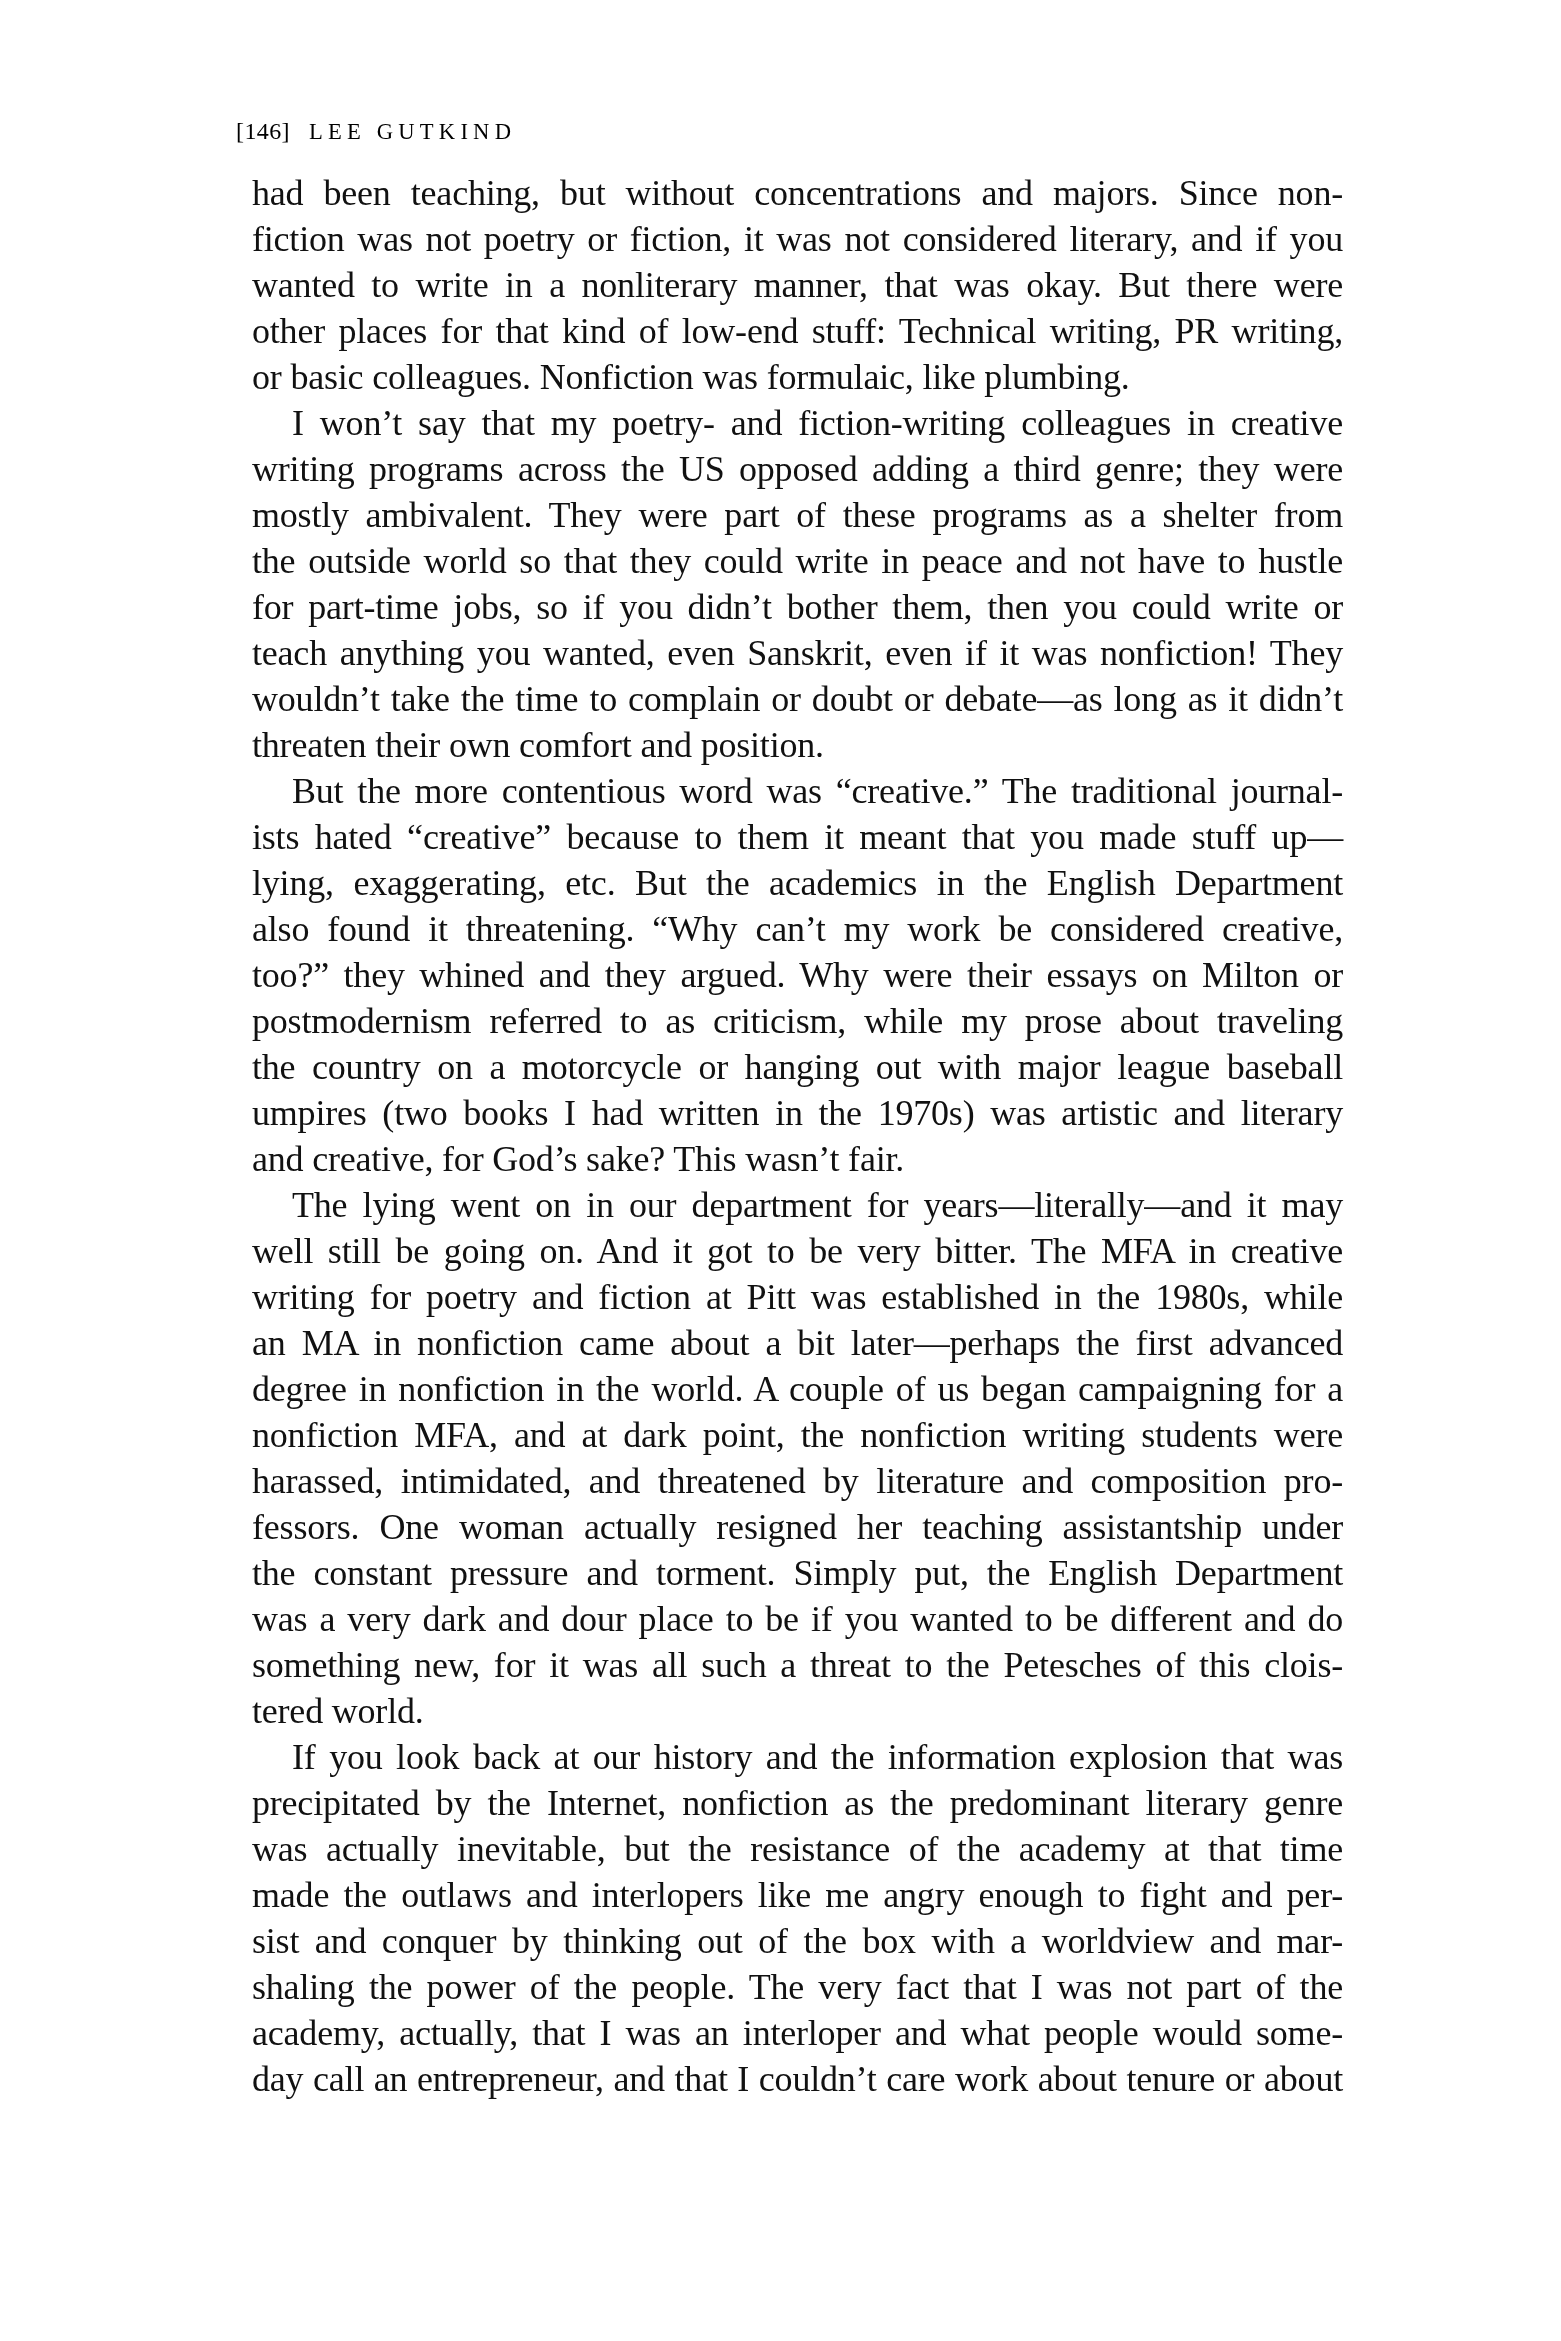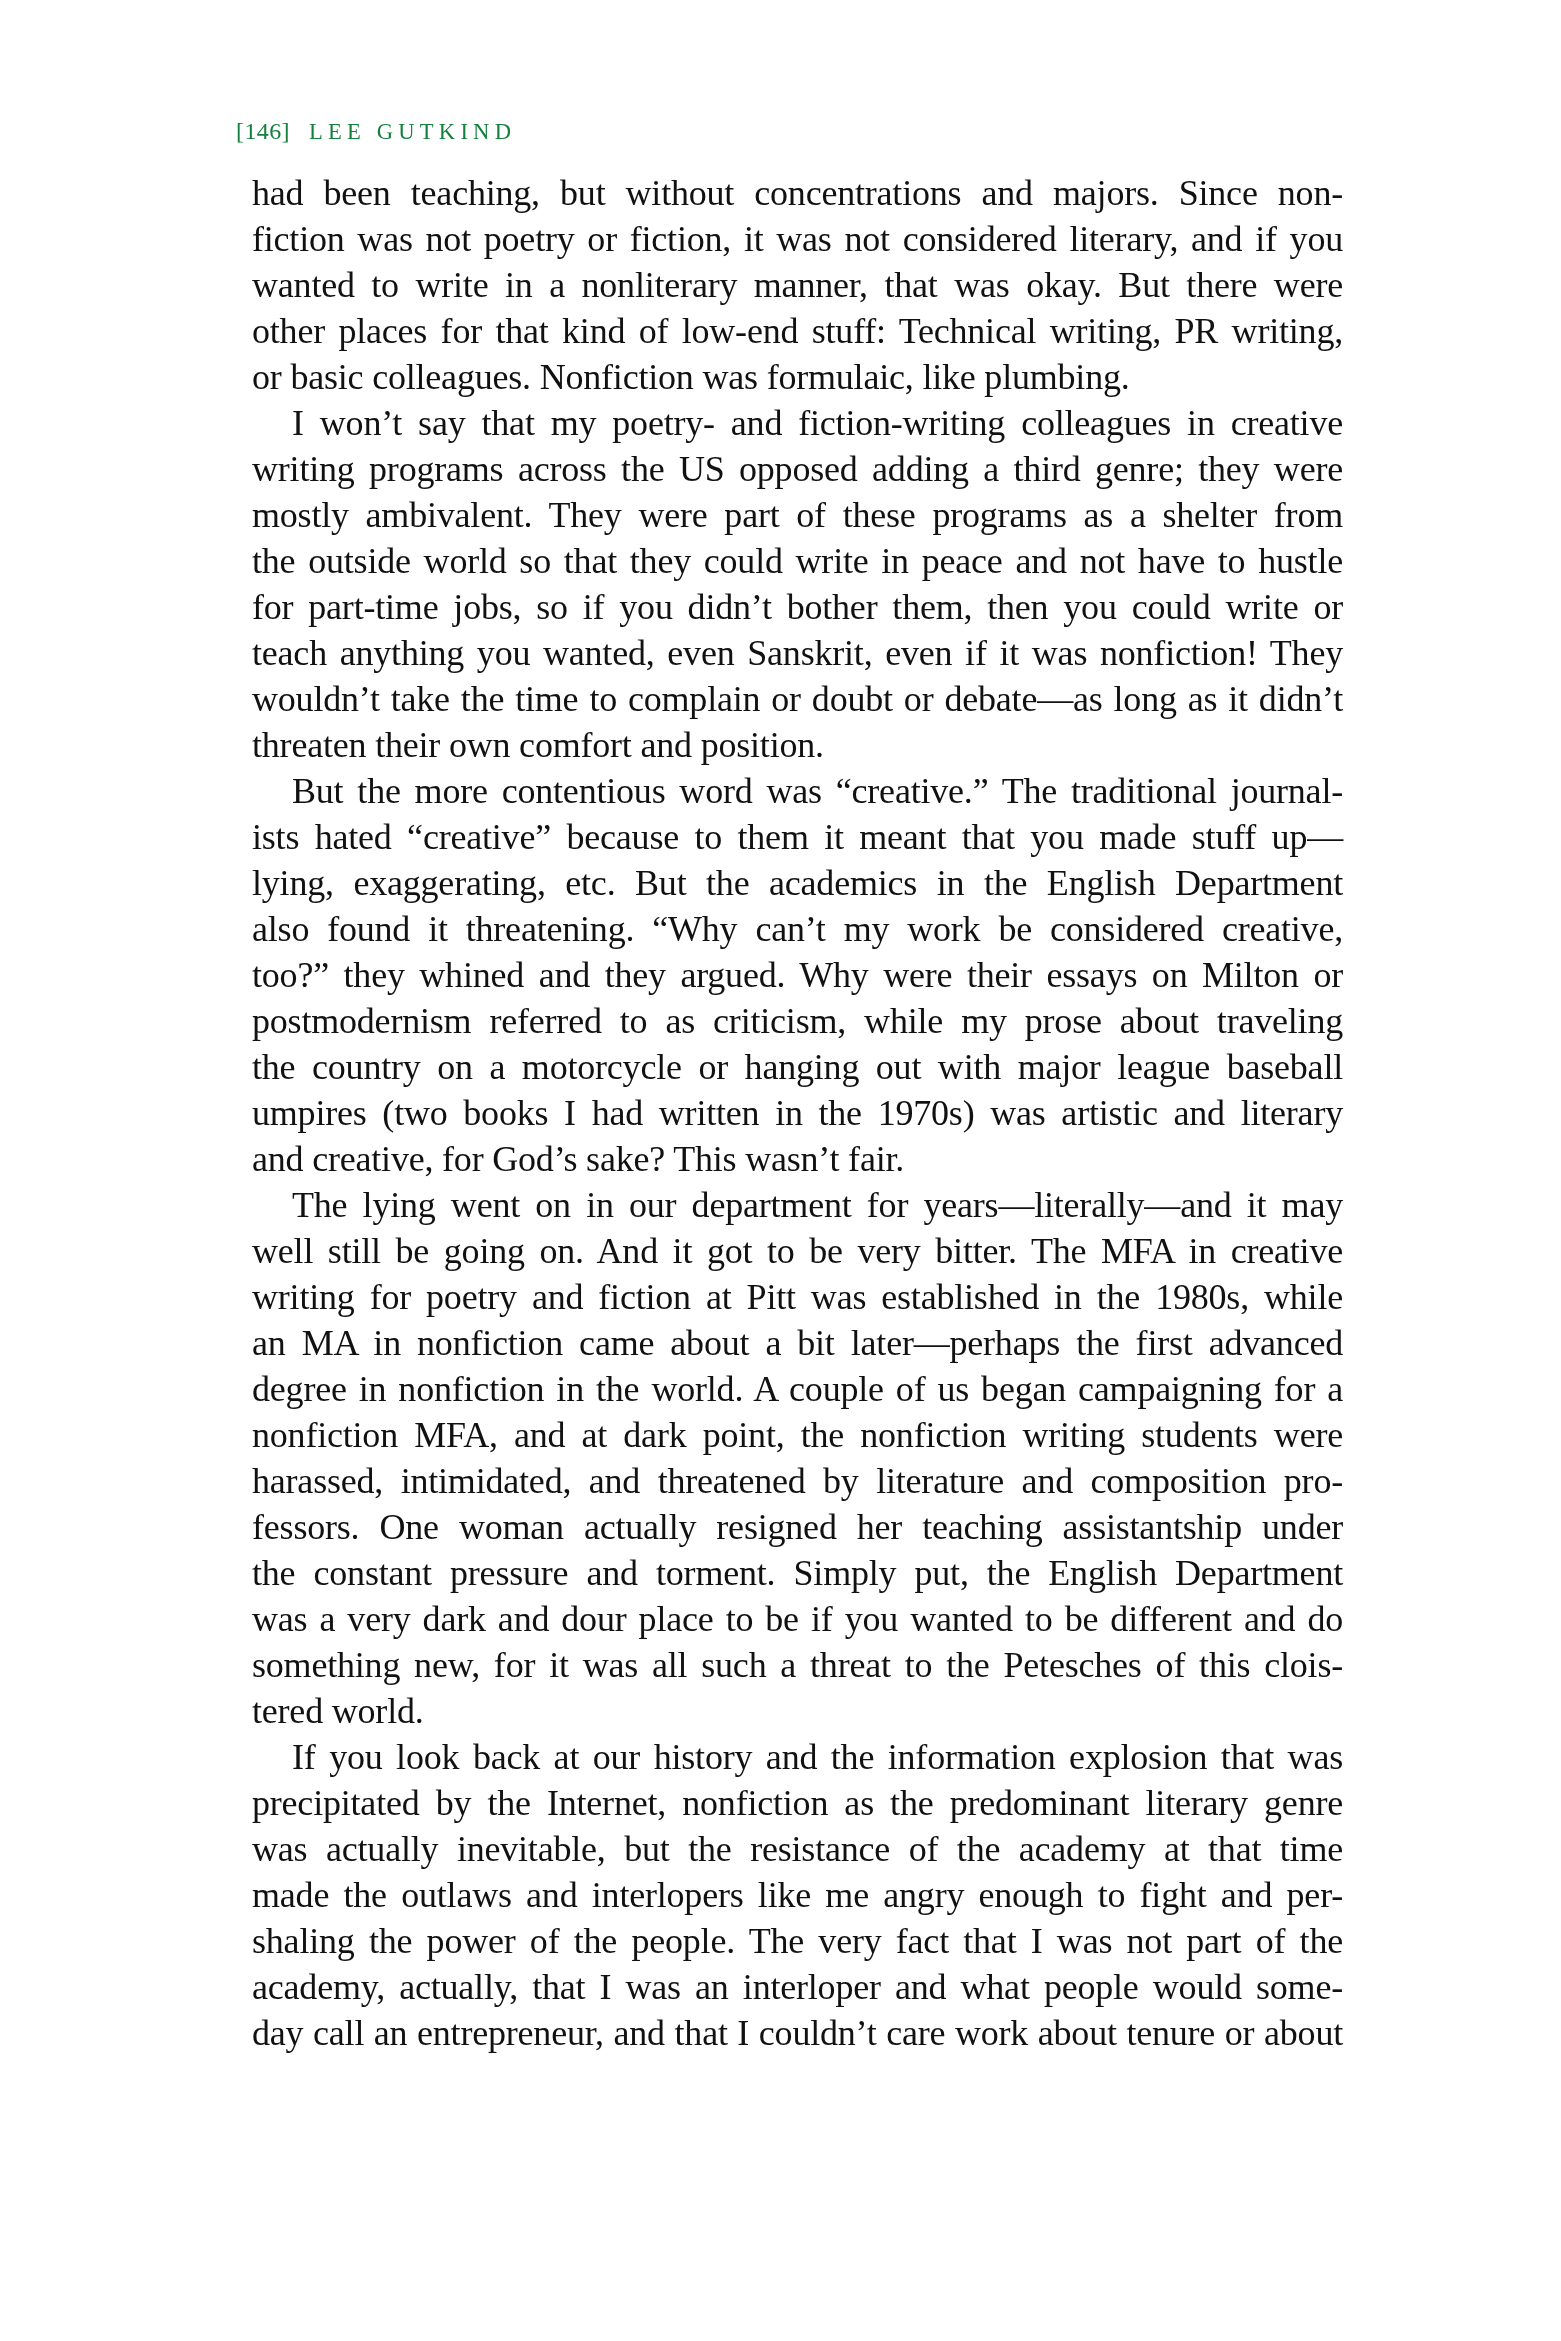--- a/index.html
+++ b/index.html
@@ -5,21 +5,21 @@
     html, body { margin: 0; padding: 0; background: #ffffff; }
     body { width: 1561px; height: 2342px; position: relative; overflow: hidden; }
     .page {
       position: absolute; left: 0; top: 0; width: 1561px; height: 2342px;
       background: #ffffff; color: #111111;
       font-family: "DejaVu Serif", "Liberation Serif", serif;
     }
     .running-head {
       position: absolute; left: 236px; top: 118px;
       font-family: "Liberation Serif", "DejaVu Serif", serif;
-      font-size: 24px; color: #15803d; white-space: nowrap;
+      font-size: 24px; color: #000000; white-space: nowrap;
     }
     .running-head .folio { letter-spacing: 0.4px; }
     .running-head .author { letter-spacing: 5.2px; margin-left: 19px; font-size: 22.6px; }
     .text-block {
       position: absolute; left: 236px; top: 170px; width: 1091px; margin-left: 16px;
     }
     .line {
       height: 46px; line-height: 46px;
       font-family: "Liberation Serif", "DejaVu Serif", serif;
       font-size: 36px; letter-spacing: -0.2px; word-spacing: 0px;
@@ -79,19 +79,20 @@
         <div class="line">the constant pressure and torment. Simply put, the English Department</div>
         <div class="line">was a very dark and dour place to be if you wanted to be different and do</div>
         <div class="line">something new, for it was all such a threat to the Petesches of this clois-</div>
         <div class="line last">tered world.</div>
       </div>
       <div class="paragraph">
         <div class="line indent">If you look back at our history and the information explosion that was</div>
         <div class="line">precipitated by the Internet, nonfiction as the predominant literary genre</div>
         <div class="line">was actually inevitable, but the resistance of the academy at that time</div>
         <div class="line">made the outlaws and interlopers like me angry enough to fight and per-</div>
+        <div class="line">sist and conquer by thinking out of the box with a worldview and mar-</div>
         <div class="line">shaling the power of the people. The very fact that I was not part of the</div>
         <div class="line">academy, actually, that I was an interloper and what people would some-</div>
         <div class="line">day call an entrepreneur, and that I couldn’t care work about tenure or about</div>
       </div>
     </div>
 </div>
 
 
 </body></html>

